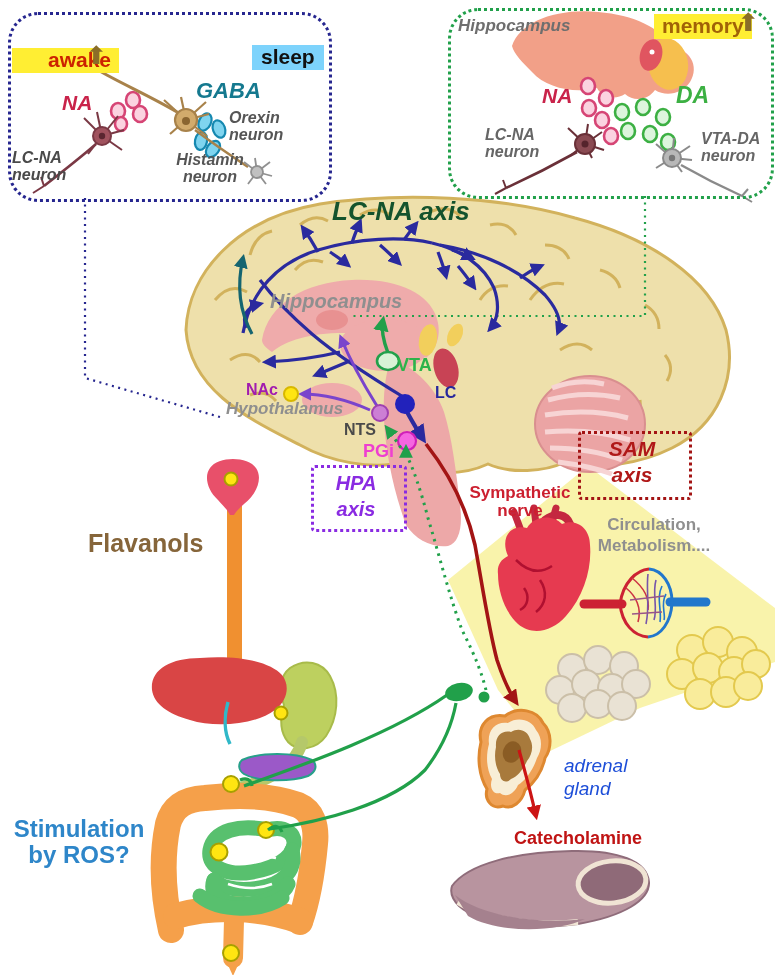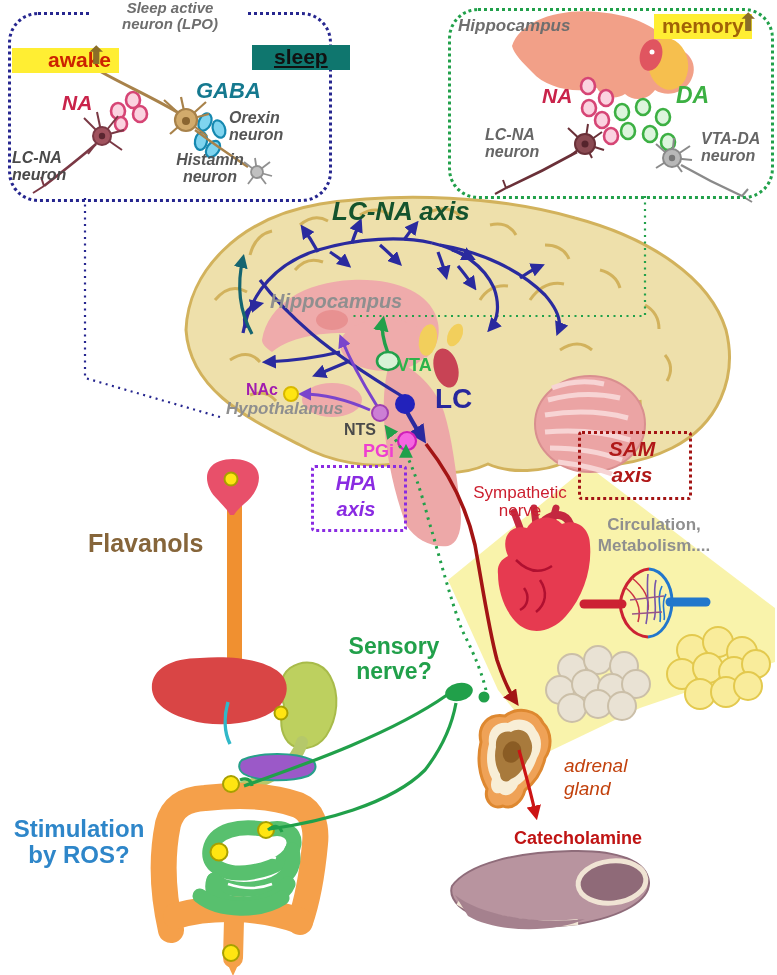--- a/index.html
+++ b/index.html
@@ -6,21 +6,21 @@
   .stage{position:relative;width:777px;height:975px;background:#ffffff;overflow:hidden;
          font-family:"Liberation Sans","DejaVu Sans",sans-serif;}
   .stage svg{position:absolute;left:0;top:0;}
   .lbl{position:absolute;white-space:pre-line;line-height:1.08;z-index:5;}
   .box{position:absolute;z-index:3;border-radius:30px;pointer-events:none;}
   .sleep-box{left:8px;top:12px;width:318px;height:184px;border:3px dotted #26268f;}
   .memory-box{left:448px;top:8px;width:320px;height:185px;border:3px dotted #21a04a;}
   .hpa-box{left:311px;top:465px;width:90px;height:61px;border:3px dotted #8a2be2;border-radius:4px;}
   .sam-box{left:578px;top:431px;width:108px;height:63px;border:3px dotted #a31414;border-radius:4px;}
   .hl-yellow{background:#ffee33;padding:1px 8px;}
-  .hl-gray{background:#0f766e;padding:1px 22px;text-decoration:underline;}
+  .hl-gray{background:#7dd3fc;padding:1px 9px;}
   .ctr{text-align:center;}
 </style>
 </head>
 <body>
 
 <div class="stage">
 
 <svg width="777" height="975" viewBox="0 0 777 975">
   <defs>
     <marker id="m-navy" viewBox="0 0 10 10" refX="7" refY="5" markerWidth="4.4" markerHeight="4.4" orient="auto-start-reverse">
@@ -344,22 +344,20 @@
           <circle cx="672" cy="158" r="3.2" fill="#777777" stroke="none"></circle>
     </g>
   </g>
 </svg>
 
 <div class="box sleep-box"></div>
 <div class="box memory-box"></div>
 <div class="box hpa-box"></div>
 <div class="box sam-box"></div>
 
-<div class="lbl ctr" style="left:92px;top:0;width:156px;font-size:15px;font-weight:bold;font-style:italic;color:#6e6e6e;background:#fff;">Sleep active
-neuron (LPO)</div>
 <div class="lbl hl-yellow" style="left:12px;top:48px;font-size:21px;font-weight:bold;color:#cc2200;padding-left:36px;">awake</div>
 <div class="lbl" style="left:86px;top:42px;font-size:25px;font-weight:bold;color:#8a6d28;">⬆</div>
 <div class="lbl hl-gray" style="left:252px;top:45px;font-size:21px;font-weight:bold;color:#111;">sleep</div>
 <div class="lbl" style="left:62px;top:92px;font-size:21px;font-weight:bold;font-style:italic;color:#c9234a;">NA</div>
 <div class="lbl" style="left:196px;top:79px;font-size:22px;font-weight:bold;font-style:italic;color:#15798f;">GABA</div>
 <div class="lbl" style="left:229px;top:109px;font-size:16px;font-weight:bold;font-style:italic;color:#555;">Orexin
 neuron</div>
 <div class="lbl ctr" style="left:162px;top:151px;width:96px;font-size:16px;font-weight:bold;font-style:italic;color:#555;">Histamin
 neuron</div>
 <div class="lbl" style="left:12px;top:149px;font-size:16px;font-weight:bold;font-style:italic;color:#4a4a4a;">LC-NA
@@ -375,32 +373,30 @@
 <div class="lbl" style="left:701px;top:130px;font-size:16px;font-weight:bold;font-style:italic;color:#666;">VTA-DA
 neuron</div>
 
 <div class="lbl" style="left:332px;top:197px;font-size:26px;font-weight:bold;font-style:italic;color:#14532d;">LC-NA axis</div>
 <div class="lbl" style="left:270px;top:291px;font-size:20px;font-weight:bold;font-style:italic;color:#8f8f8f;">Hippocampus</div>
 <div class="lbl" style="left:397px;top:356px;font-size:18px;font-weight:bold;color:#2db34a;">VTA</div>
 <div class="lbl" style="left:246px;top:381px;font-size:16px;font-weight:bold;color:#a21caf;">NAc</div>
 <div class="lbl" style="left:226px;top:400px;font-size:17px;font-weight:bold;font-style:italic;color:#8f8f8f;">Hypothalamus</div>
 <div class="lbl" style="left:344px;top:421px;font-size:16px;font-weight:bold;color:#4a4a4a;">NTS</div>
 <div class="lbl" style="left:363px;top:442px;font-size:18px;font-weight:bold;color:#ee3fd0;">PGi</div>
-<div class="lbl" style="left:435px;top:384px;font-size:28px;font-weight:bold;color:#27279c;">LC</div>
+<div class="lbl" style="left:435px;top:384px;font-size:16px;font-weight:bold;color:#27279c;">LC</div>
 
 <div class="lbl ctr" style="left:311px;top:470px;width:90px;font-size:20px;font-weight:bold;font-style:italic;color:#8a2be2;line-height:1.3;">HPA
 axis</div>
 <div class="lbl ctr" style="left:578px;top:436px;width:108px;font-size:21px;font-weight:bold;font-style:italic;color:#b01818;line-height:1.25;">SAM
 axis</div>
-<div class="lbl ctr" style="left:462px;top:484px;width:116px;font-size:17px;font-weight:normal;color:#cc1f2f;">Sympathetic
+<div class="lbl ctr" style="left:462px;top:484px;width:116px;font-size:17px;font-weight:bold;color:#cc1f2f;">Sympathetic
 nerve</div>
 <div class="lbl ctr" style="left:586px;top:514px;width:136px;font-size:17px;font-weight:bold;color:#8f8f8f;line-height:1.25;">Circulation,
 Metabolism....</div>
 <div class="lbl" style="left:88px;top:494px;font-size:25px;font-weight:bold;color:#86653a;margin-top:36px;">Flavanols</div>
-<div class="lbl ctr" style="left:338px;top:634px;width:112px;font-size:23px;font-weight:bold;color:#21a04a;">Sensory
-nerve?</div>
 <div class="lbl ctr" style="left:4px;top:816px;width:150px;font-size:24px;font-weight:bold;color:#2e86c9;">Stimulation
 by ROS?</div>
-<div class="lbl" style="left:564px;top:755px;font-size:19px;font-style:italic;color:#c2410c;line-height:1.2;">adrenal
+<div class="lbl" style="left:564px;top:755px;font-size:19px;font-style:italic;color:#1d4ed8;line-height:1.2;">adrenal
 gland</div>
 <div class="lbl" style="left:514px;top:829px;font-size:18px;font-weight:bold;color:#c01414;">Catecholamine</div>
 
 </div>
 
 </body></html>

